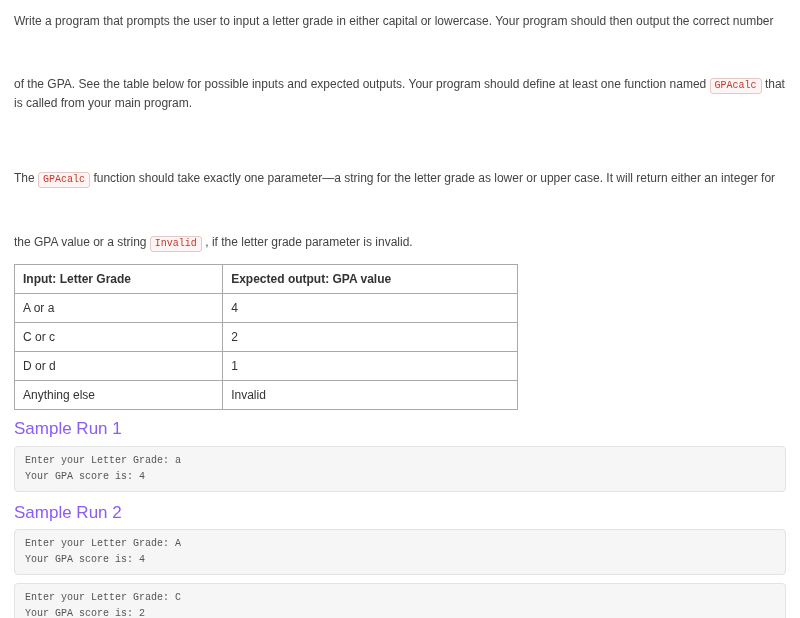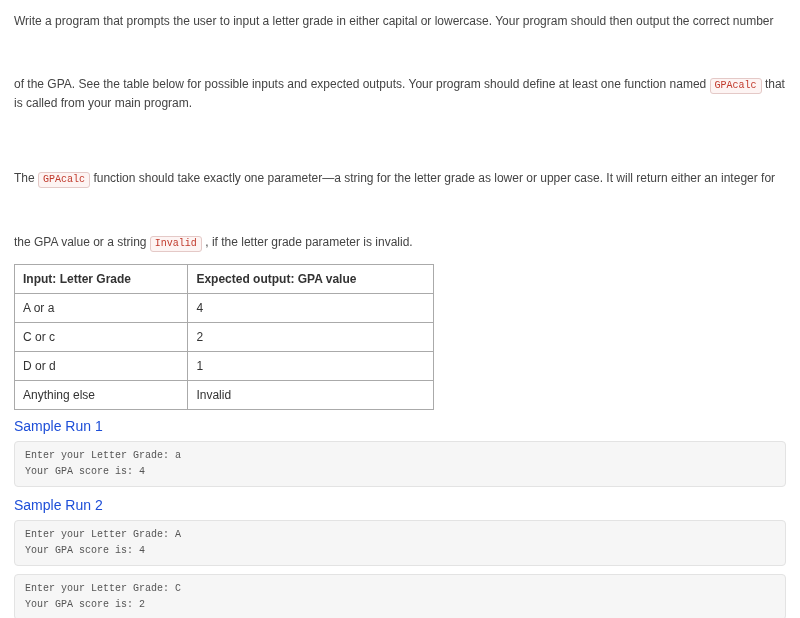--- a/index.html
+++ b/index.html
@@ -26,37 +26,37 @@
     border-radius: 3px;
     padding: 0 4px;
     line-height: 1.4;
     vertical-align: baseline;
     margin-top: 48px;
   }
   table.grade-table {
     border-collapse: collapse;
     border: 1px solid #999;
     margin-bottom: 6px;
-    width: 420px;
+    width: 504px;
   }
   table.grade-table th, table.grade-table td {
     border: 1px solid #aaa;
     padding: 5px 8px;
     text-align: left;
     font-size: 12px;
     color: #333;
   }
   table.grade-table th {
     font-weight: 600;
     background: #fff;
   }
   .sample-heading {
-    font-size: 14px;
+    font-size: 17px;
     font-weight: 400;
-    color: #1d4ed8;
+    color: #8b5cf6;
     margin: 6px 0 4px 0;
   }
   .sample-box {
     background: #f6f6f6;
     border: 1px solid #e3e3e3;
     border-radius: 4px;
     padding: 6px 10px;
     font-family: Menlo, Consolas, "Courier New", monospace;
     font-size: 10px;
     color: #555;

